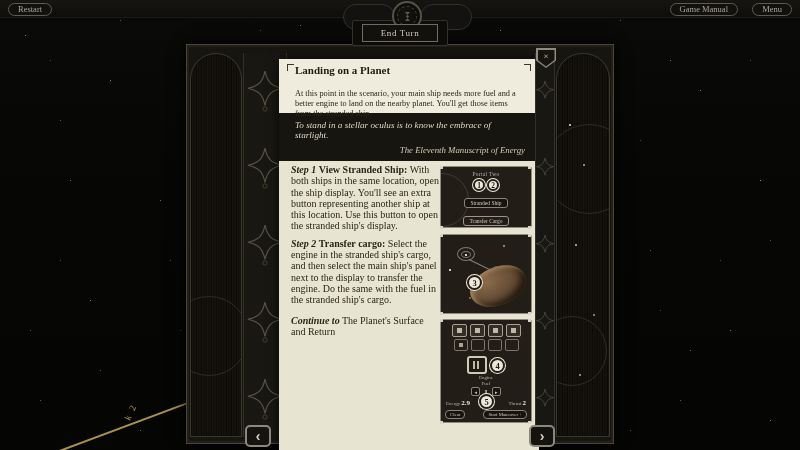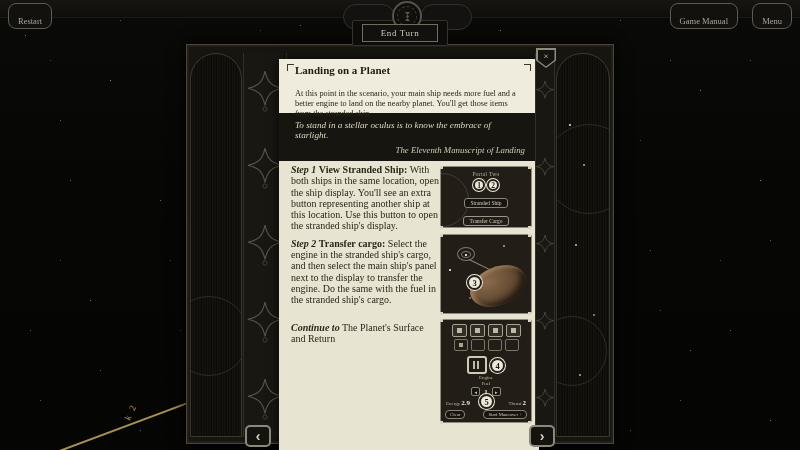--- a/index.html
+++ b/index.html
@@ -23,21 +23,21 @@
       690px 350px #666, 750px 60px #555, 100px 370px #555, 170px 260px #444,
       210px 390px #555, 50px 60px #444, 660px 310px #444, 770px 240px #555,
       630px 430px #555, 300px 440px #444, 360px 446px #555, 480px 444px #444;
   }
   
   .topbar { position:absolute; left:0; top:0; width:800px; height:18px;
     background:linear-gradient(#161511,#0f0e0b); border-bottom:1px solid #1c1a15; z-index:6; }
   .ruler { position:absolute; left:130px; top:7px; width:560px; height:9px; opacity:.85;
     background:repeating-linear-gradient(90deg,#3e3c33 0 1px,transparent 1px 30px); }
   .pill { position:absolute; top:3px; height:13px; background:#12110d; border:1px solid #5e5c50;
-    border-radius:8px; color:#a9a599; font-size:8.5px; line-height:11px; padding:12px 9px;
+    border-radius:8px; color:#a9a599; font-size:8.5px; line-height:11px; padding:0 9px;
     font-family:"Liberation Serif","DejaVu Serif",serif; cursor:pointer; z-index:7; }
   .pill-restart { left:8px; }
   .pill-manual  { right:62px; }
   .pill-menu    { right:8px; }
   
   .tab-slot { position:absolute; top:4px; width:52px; height:26px; border-radius:13px;
     background:#131210; border:1px solid #32302a; z-index:6; }
   .tab-left { left:343px; } .tab-right { left:420px; }
   .emblem { position:absolute; left:392px; top:1px; width:30px; height:30px; border-radius:50%;
     background:radial-gradient(circle at 45% 40%, #17150f, #0b0a08 75%);
@@ -94,21 +94,21 @@
   .page-title { font-size:11px; font-weight:bold; color:#1e1b12; }
   .page-intro { font-size:8.3px; line-height:1.18; margin-top:13px; color:#2a2619; }
   .page-quote { height:48px; background:#17150f; color:#ddd8c6; padding:7px 14px 0 16px; }
   .quote-text { font-size:9.2px; font-style:italic; }
   .quote-attr { font-size:8.8px; font-style:italic; text-align:right; margin-top:5px; color:#cfc9b6; }
   .page-steps { display:flex; padding:3px 7px 0 12px; }
   .steps-text { width:152px; font-size:10px; line-height:1.13; color:#2a2619; }
   .steps-text p { margin-bottom:6px; }
   .step-label { font-style:italic; font-weight:bold; }
   .step-heading { font-weight:bold; }
-  .continue-line { margin-top:16px; }
+  .continue-line { margin-top:9px; }
   .continue-label { font-style:italic; font-weight:bold; }
   .page-footer { position:absolute; left:0; bottom:0; width:100%; height:24px; }
   .page-num { position:absolute; right:12px; bottom:7px; font-size:9px; color:#3a362c; }
   
   .cards { width:92px; margin-left:auto; margin-top:2px; }
   .card { position:relative; width:92px; background:#221e17; border:1px solid #8f8b7d;
     border-radius:3px; overflow:visible; }
   .card::after { content:''; position:absolute; width:3px; height:3px; background:#d8d4c8;
     top:-1px; left:-1px; }
   .card1 { height:62px; margin-bottom:6px; }
@@ -227,21 +227,21 @@
     <div class="page">
       <div class="page-header">
         <span class="corner ctl"></span>
         <span class="corner ctr"></span>
         <div class="page-title">Landing on a Planet</div>
         <div class="page-intro">At this point in the scenario, your main ship needs more fuel and a better engine to land on the nearby planet. You'll get those items from the stranded ship.</div>
       </div>
 
       <div class="page-quote">
         <div class="quote-text">To stand in a stellar oculus is to know the embrace of starlight.</div>
-        <div class="quote-attr">The Eleventh Manuscript of Landing</div>
+        <div class="quote-attr">The Eleventh Manuscript of Energy</div>
       </div>
 
       <div class="page-steps">
         <div class="steps-text">
           <p><span class="step-label">Step 1</span> <span class="step-heading">View Stranded Ship:</span> <span>With both ships in the same location, open the ship display. You'll see an extra button representing another ship at this location. Use this button to open the stranded ship's display.</span></p>
           <p><span class="step-label">Step 2</span> <span class="step-heading">Transfer cargo:</span> <span>Select the engine in the stranded ship's cargo, and then select the main ship's panel next to the display to transfer the engine. Do the same with the fuel in the stranded ship's cargo.</span></p>
           <p class="continue-line"><span class="continue-label">Continue to</span> <span>The Planet's Surface and Return</span></p>
         </div>
 
         <div class="cards">

